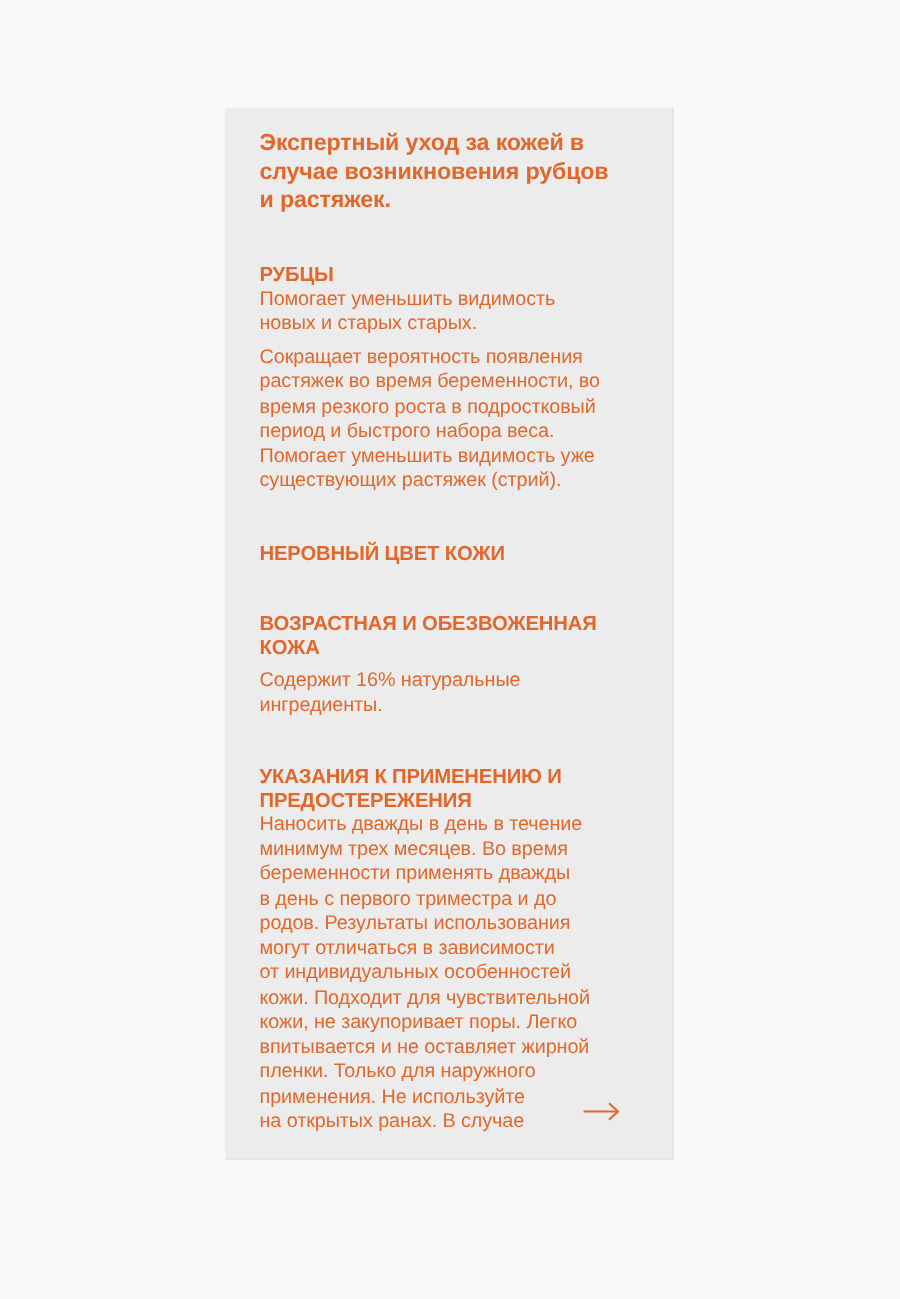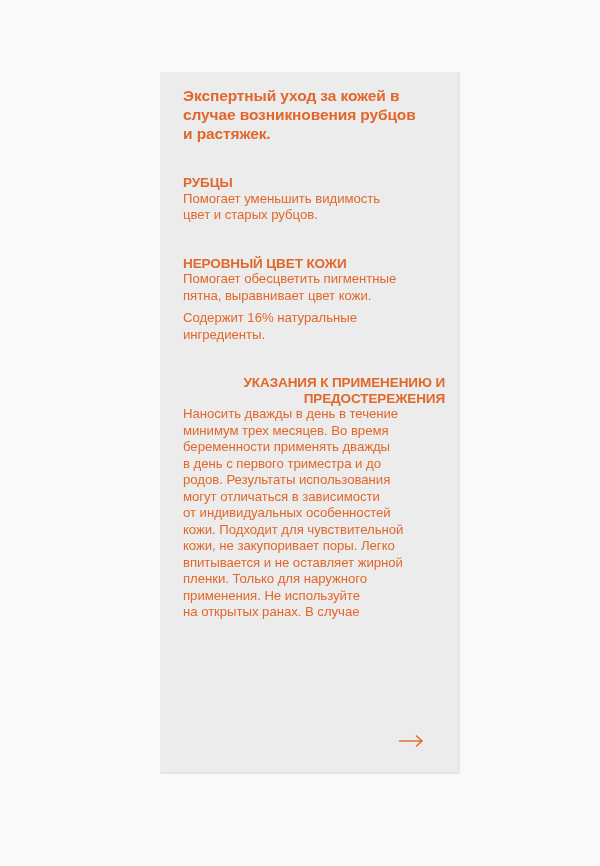--- a/index.html
+++ b/index.html
@@ -9,21 +9,21 @@
       height: 866px;
       background: #f9f9f9;
       overflow: hidden;
     }
     body {
       position: relative;
       font-family: "Liberation Sans", sans-serif;
     }
     .box {
       position: absolute;
-      left: 160px;
+      left: 150px;
       top: 72px;
       width: 299px;
       height: 701px;
       background: #ececec;
       box-shadow: 1px 1px 1px rgba(0,0,0,0.06), inset -1px -1px 0 #e2e2e2;
     }
     .content {
       position: absolute;
       left: 23px;
       top: 14px;
@@ -67,42 +67,48 @@
 
 <div class="box">
   <div class="content">
     <div class="headline" style="white-space: pre-line;">Экспертный уход за кожей в
 случае возникновения рубцов
 и растяжек.</div>
 
     <div class="section">
       <div class="section-title" style="white-space: pre-line;">РУБЦЫ</div>
       <div class="section-body">Помогает уменьшить видимость
-цвет и старых рубцов.</div>
+новых и старых старых.</div>
     </div>
 
     <div class="section">
+      <div class="section-body">Сокращает вероятность появления
+растяжек во время беременности, во
+время резкого роста в подростковый
+период и быстрого набора веса.
+Помогает уменьшить видимость уже
+существующих растяжек (стрий).</div>
     </div>
 
     <div class="section">
       <div class="section-title" style="white-space: pre-line;">НЕРОВНЫЙ ЦВЕТ КОЖИ</div>
-      <div class="section-body">Помогает обесцветить пигментные
-пятна, выравнивает цвет кожи.</div>
     </div>
 
     <div class="section">
+      <div class="section-title" style="white-space: pre-line;">ВОЗРАСТНАЯ И ОБЕЗВОЖЕННАЯ
+КОЖА</div>
     </div>
 
     <div class="section">
       <div class="section-body">Содержит 16% натуральные
 ингредиенты.</div>
     </div>
 
     <div class="section">
-      <div class="section-title" style="white-space: pre-line; text-align: right;">УКАЗАНИЯ К ПРИМЕНЕНИЮ И
+      <div class="section-title" style="white-space: pre-line;">УКАЗАНИЯ К ПРИМЕНЕНИЮ И
 ПРЕДОСТЕРЕЖЕНИЯ</div>
       <div class="section-body">Наносить дважды в день в течение
 минимум трех месяцев. Во время
 беременности применять дважды
 в день с первого триместра и до
 родов. Результаты использования
 могут отличаться в зависимости
 от индивидуальных особенностей
 кожи. Подходит для чувствительной
 кожи, не закупоривает поры. Легко

